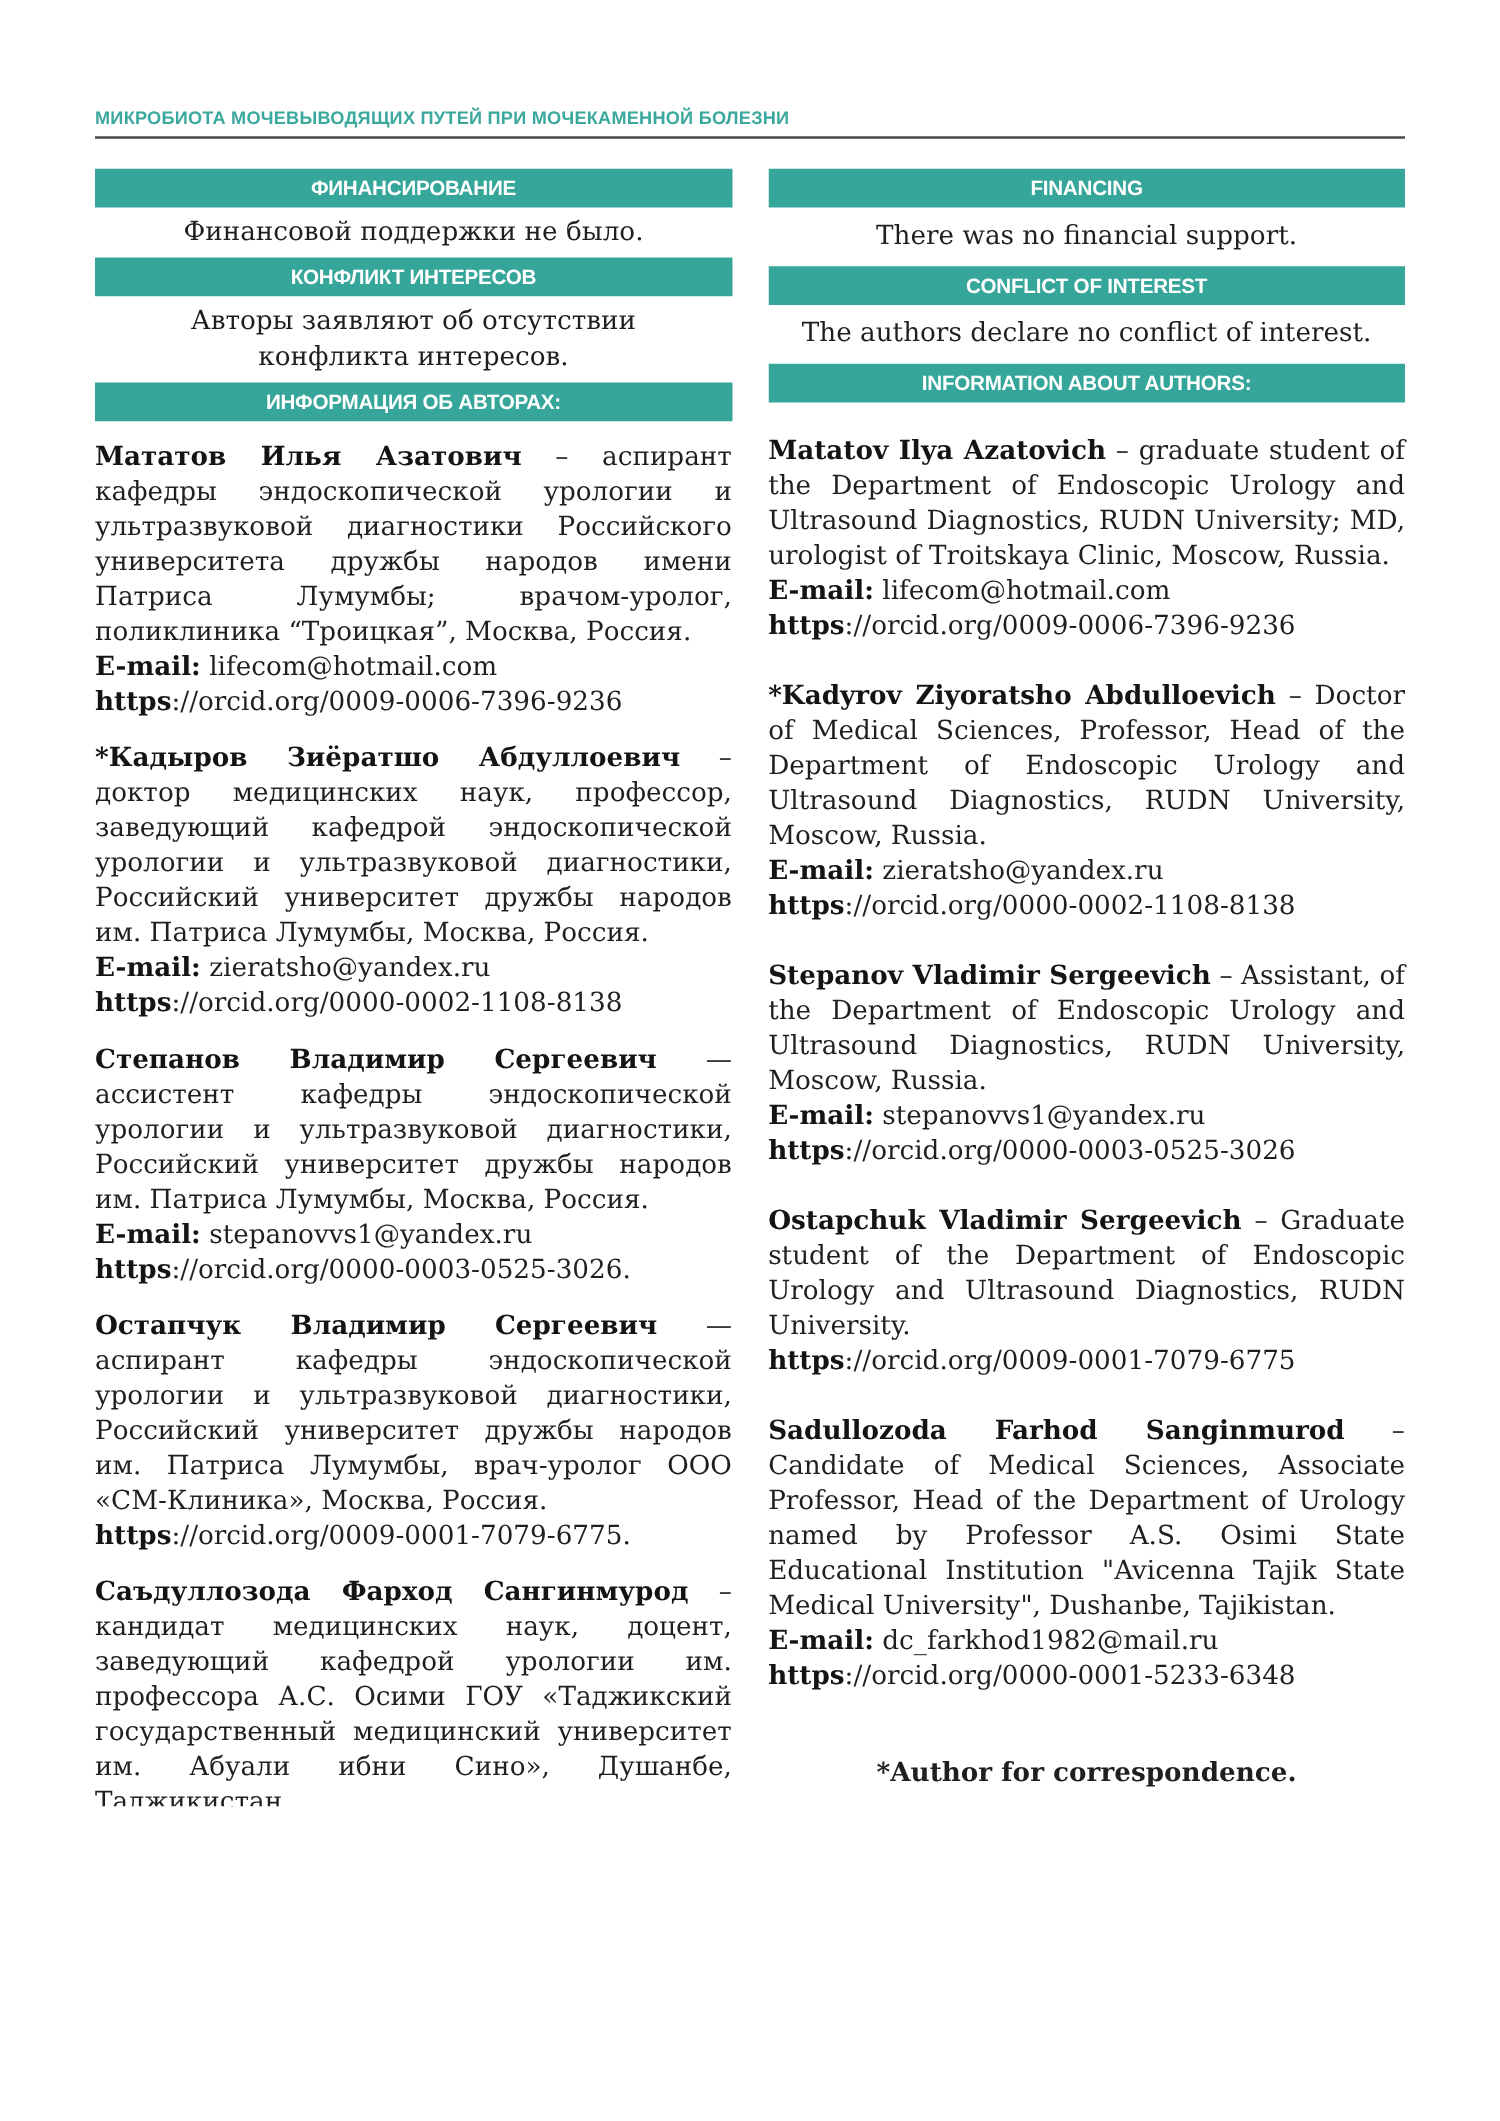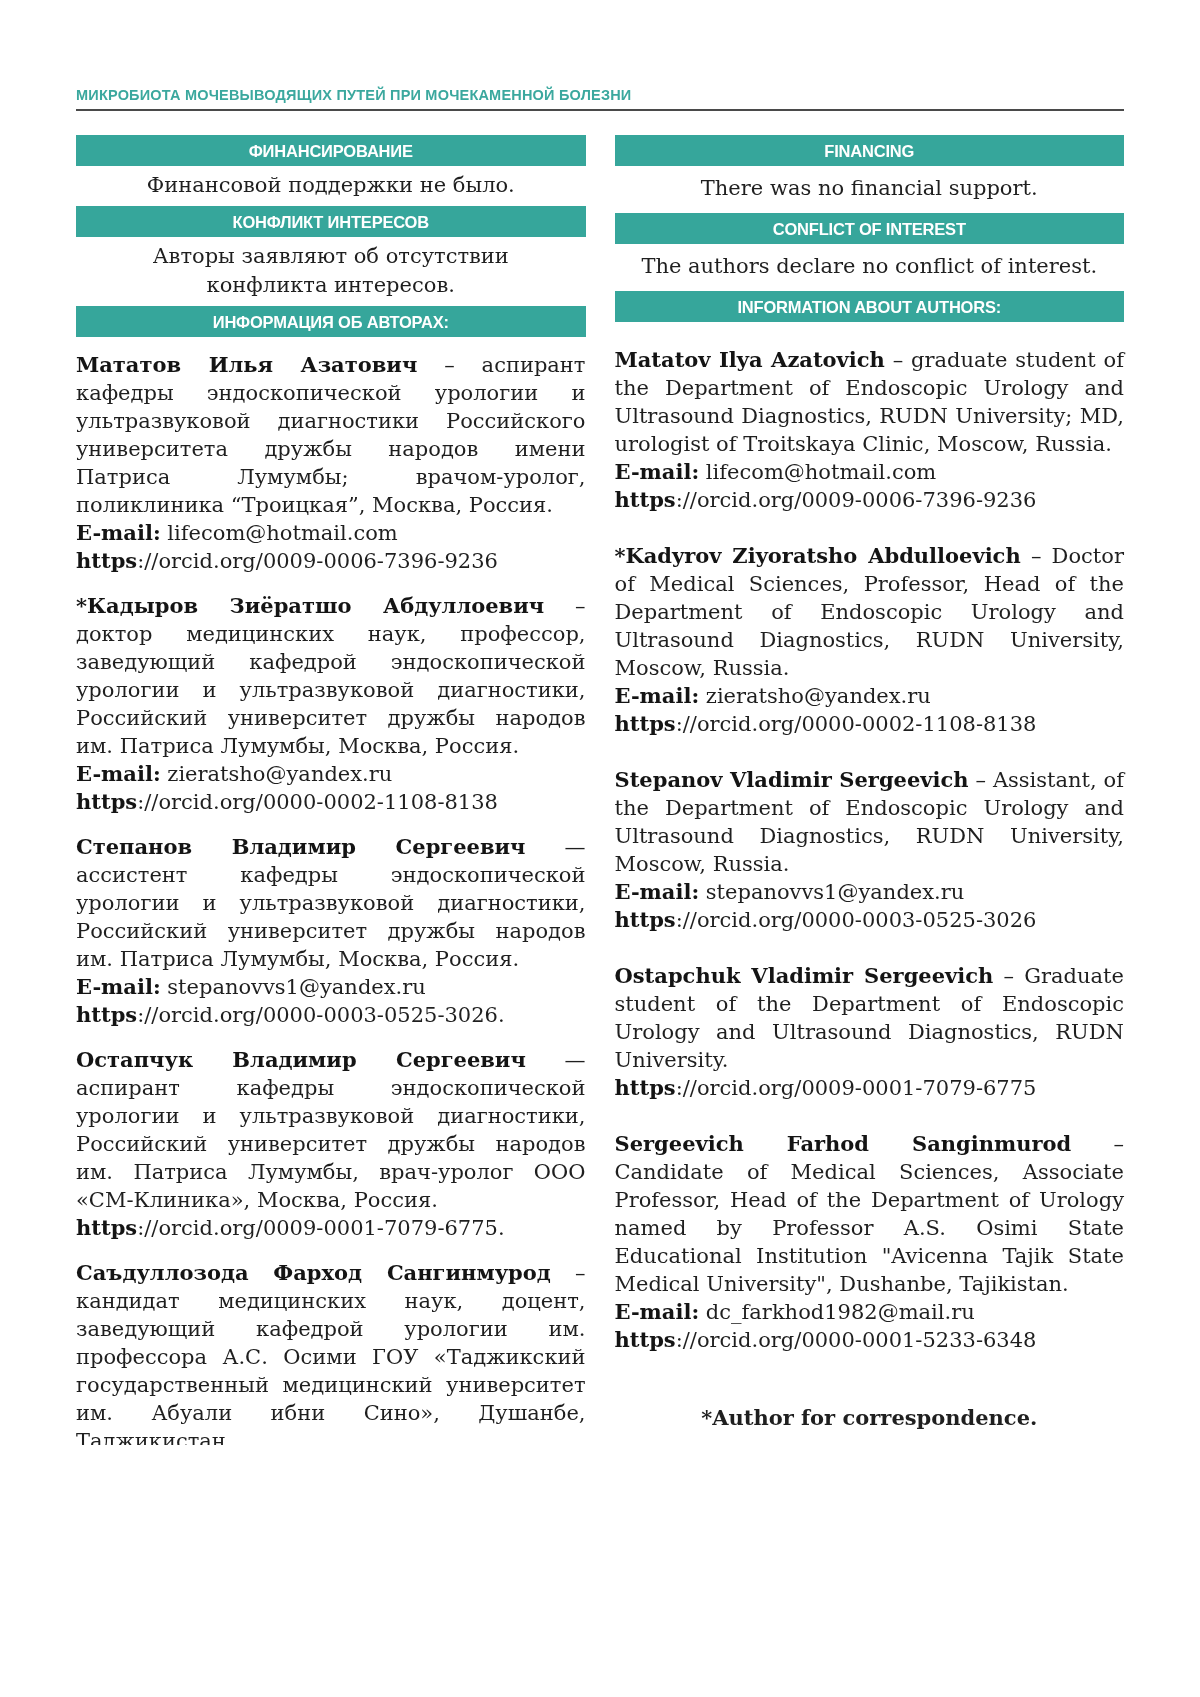--- a/index.html
+++ b/index.html
@@ -169,21 +169,21 @@
           <div class="contact"><b>E-mail:</b> <span>stepanovvs1@yandex.ru</span></div>
           <div class="contact"><b>https</b><span>://orcid.org/0000-0003-0525-3026</span></div>
         </div>
 
         <div class="bio">
           <p class="bio-text"><b>Ostapchuk Vladimir Sergeevich</b> <span>– Graduate student of the Department of Endoscopic Urology and Ultrasound Diagnostics, RUDN University.</span></p>
           <div class="contact"><b>https</b><span>://orcid.org/0009-0001-7079-6775</span></div>
         </div>
 
         <div class="bio">
-          <p class="bio-text"><b>Sergeevich Farhod Sanginmurod</b> <span>– Candidate of Medical Sciences, Associate Professor, Head of the Department of Urology named by Professor A.S. Osimi State Educational Institution "Avicenna Tajik State Medical University", Dushanbe, Tajikistan.</span></p>
+          <p class="bio-text"><b>Sadullozoda Farhod Sanginmurod</b> <span>– Candidate of Medical Sciences, Associate Professor, Head of the Department of Urology named by Professor A.S. Osimi State Educational Institution "Avicenna Tajik State Medical University", Dushanbe, Tajikistan.</span></p>
           <div class="contact"><b>E-mail:</b> <span>dc_farkhod1982@mail.ru</span></div>
           <div class="contact"><b>https</b><span>://orcid.org/0000-0001-5233-6348</span></div>
         </div>
 
       </div>
 
       <div class="corr">*Author for correspondence.</div>
     </div>
 
   </div>

